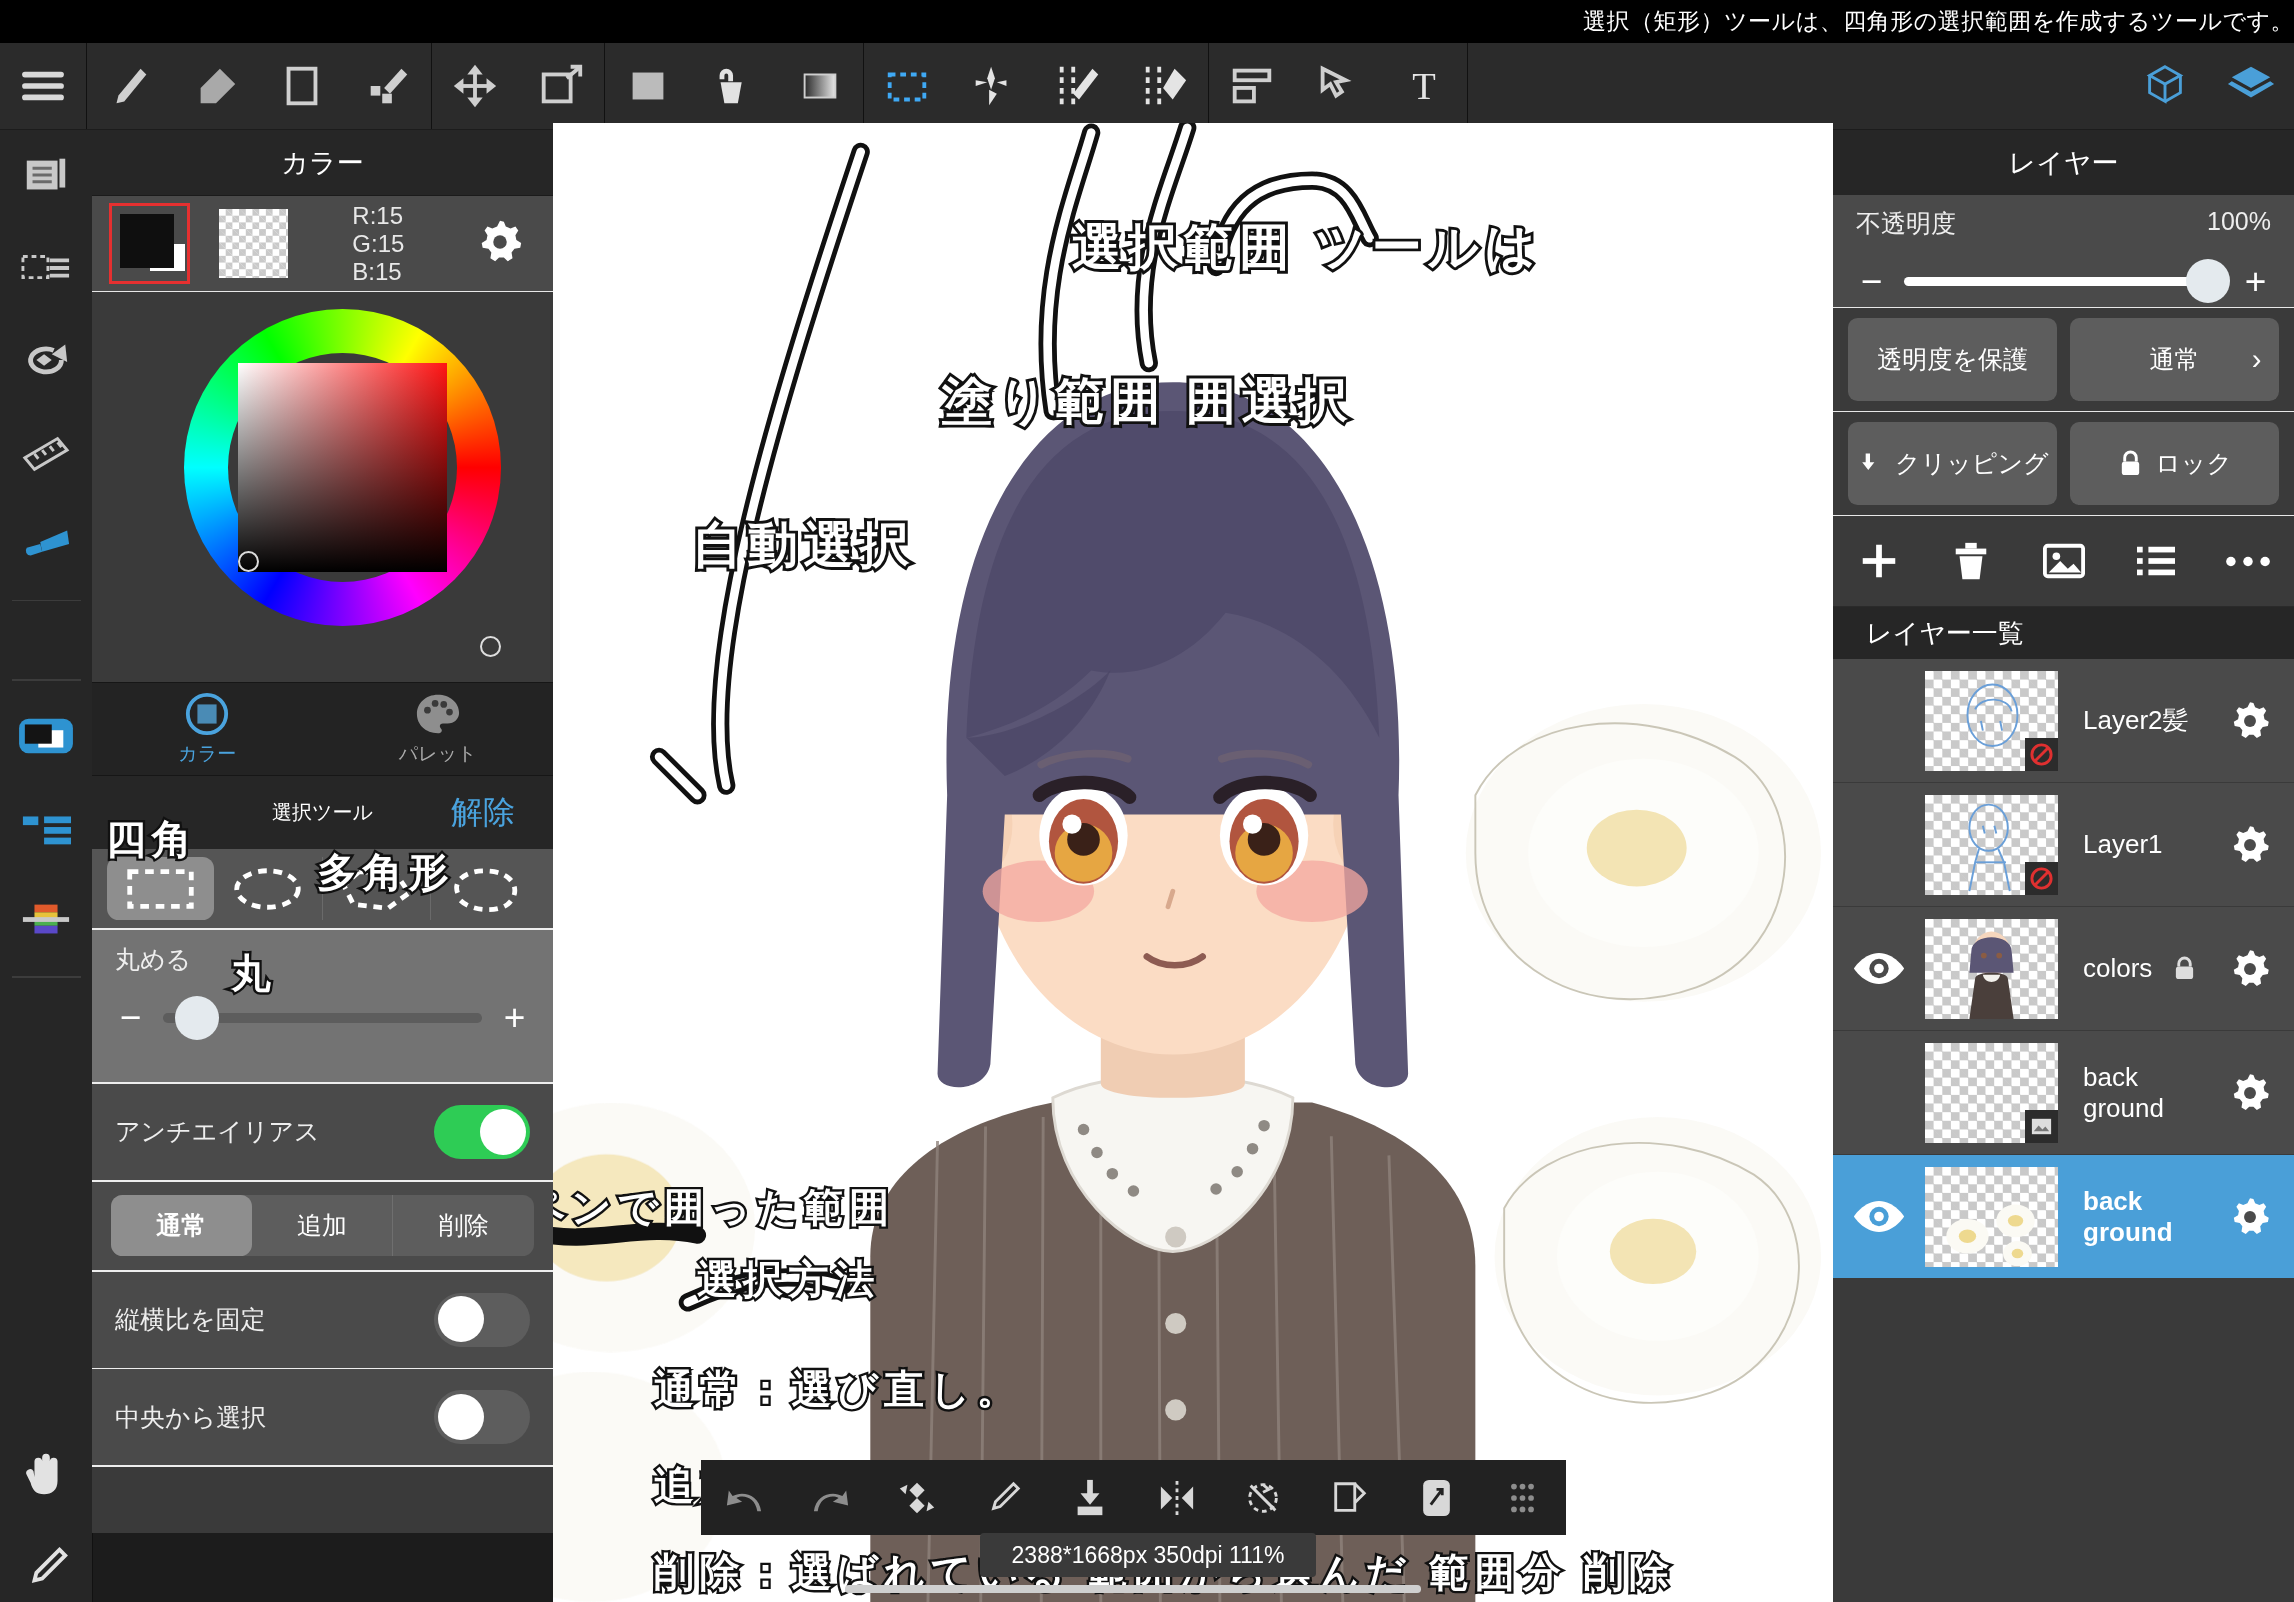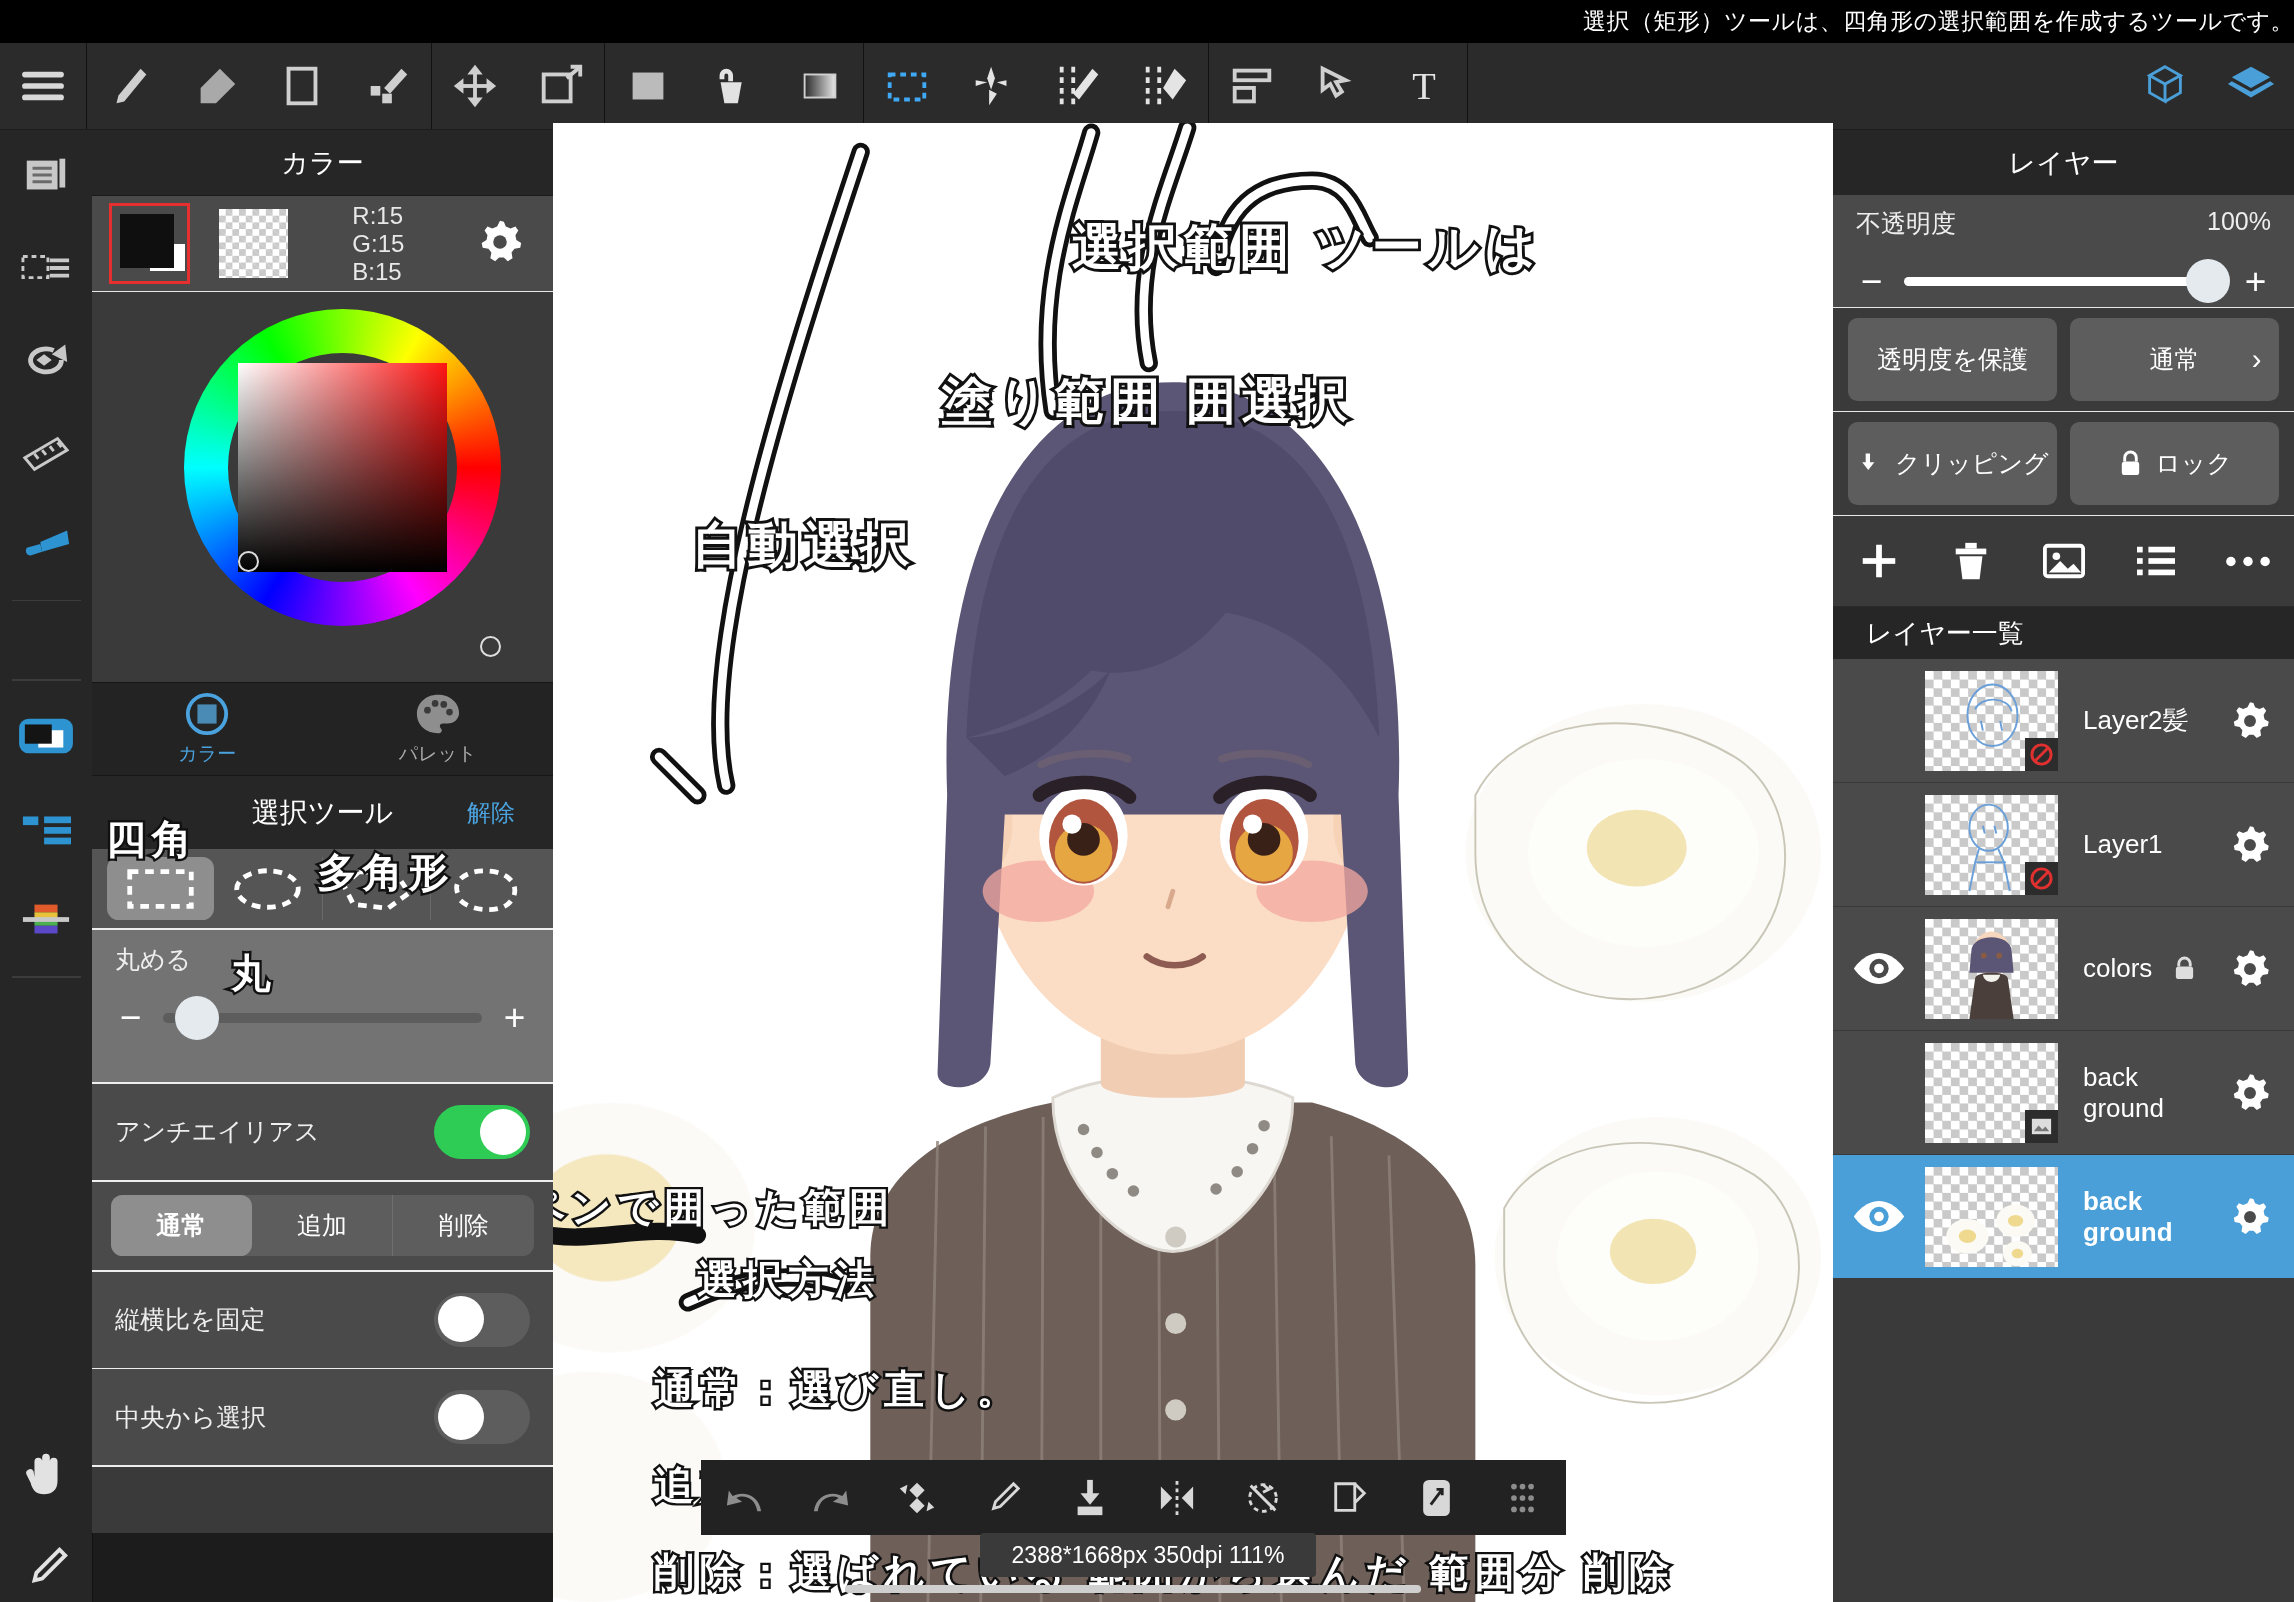--- a/index.html
+++ b/index.html
@@ -61,22 +61,22 @@
   #tabs{height:92px;background:#232323;display:flex;border-top:1px solid #161616;
     border-bottom:1px solid #161616;}
   .tab{flex:1;display:flex;flex-direction:column;align-items:center;justify-content:center;
     cursor:pointer;gap:3.8px;}
   .tab .tl{font-size:19px;}
   .tab.on .tl{color:#4aa3de;}
   .tab.off .tl{color:#aaa;}
 
   #seltitle{height:73px;background:#262626;display:flex;align-items:center;
     justify-content:center;position:relative;}
-  #seltitle .t{color:#fff;font-size:28px;}
-  #seltitle .clear{position:absolute;right:38px;color:#4aa3de;font-size:24px;cursor:pointer;margin-left:44px;}
+  #seltitle .t{color:#fff;font-size:20px;}
+  #seltitle .clear{position:absolute;right:38px;color:#4aa3de;font-size:32px;cursor:pointer;margin-left:44px;}
 
   #shaperow{height:79px;background:#555;display:flex;align-items:center;padding:0 15.4px;
     box-sizing:border-box;}
   .shape{flex:1;height:63px;display:flex;align-items:center;justify-content:center;cursor:pointer;
     border-right:1px solid #6a6a6a;}
   .shape:last-child{border-right:none;}
   .shape.on{background:#8e8e8e;border-radius:11.5px;border-right:none;}
 
   .secline{height:1.9px;background:#eee;}
   #roundrow{height:152px;background:#737373;padding:13.4px 23px 0 23px;box-sizing:border-box;}

